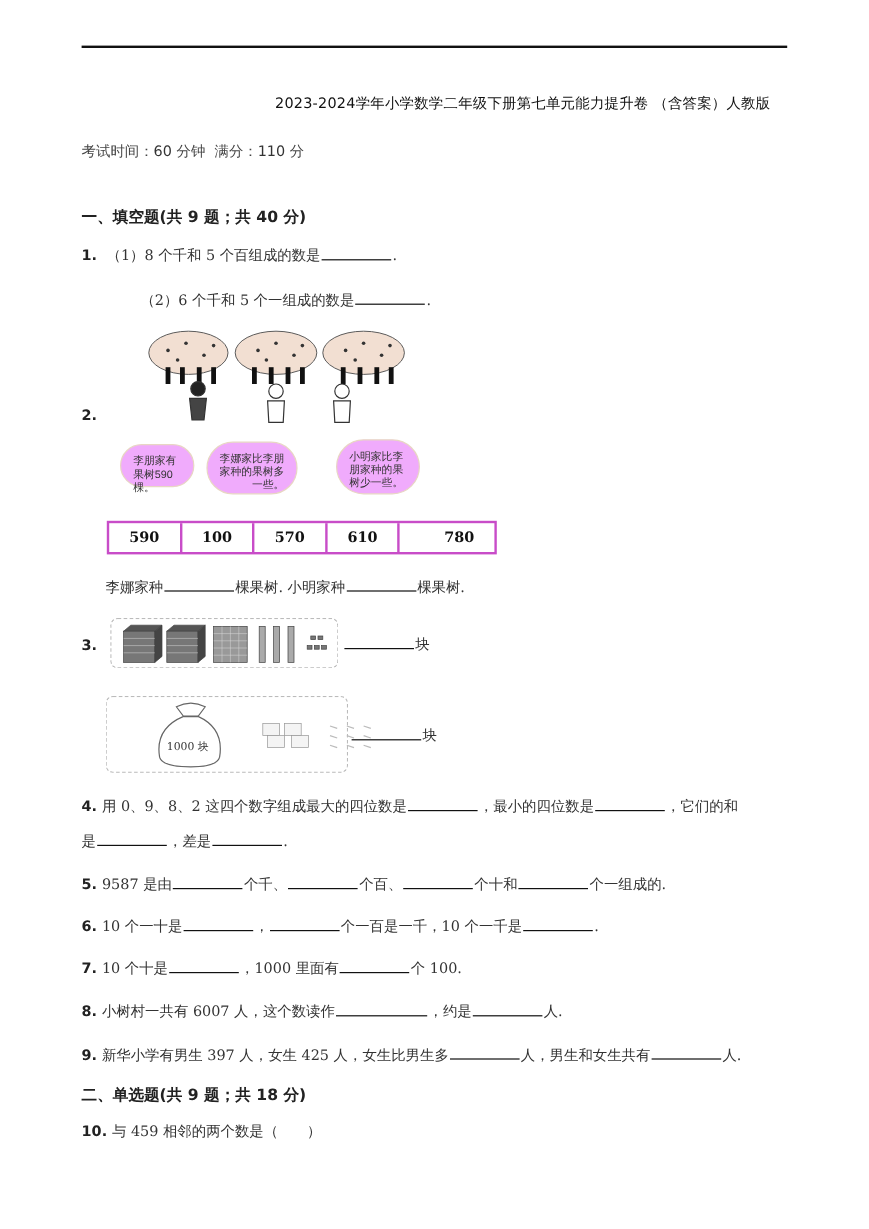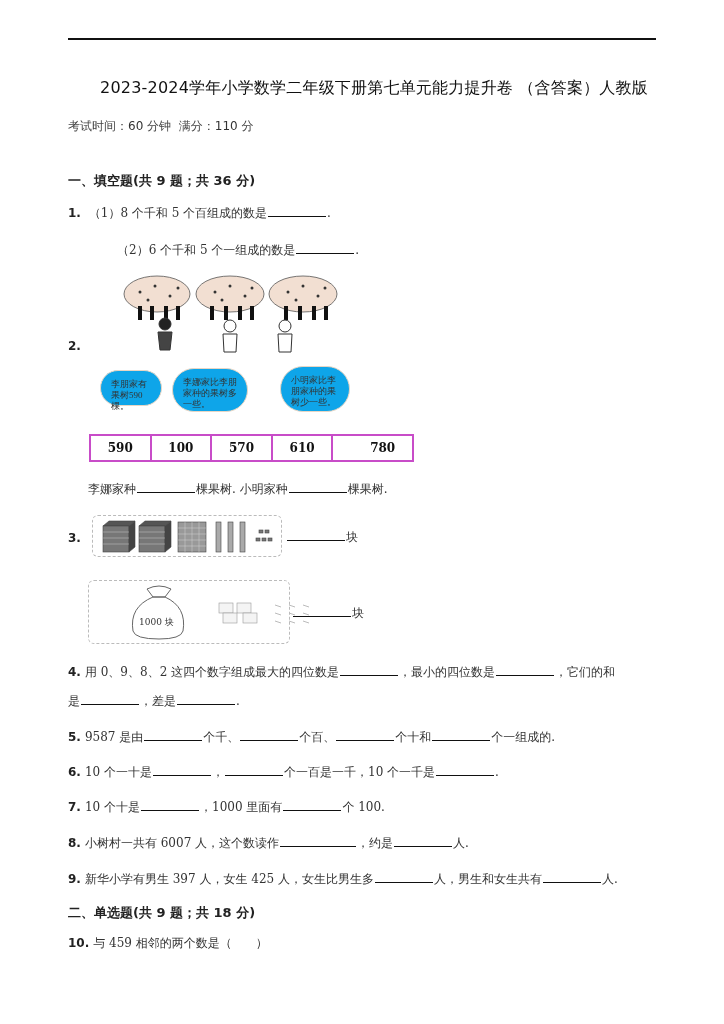--- a/index.html
+++ b/index.html
@@ -1,45 +1,45 @@
 <!DOCTYPE html>
 <html><head>
 <meta charset="utf-8">
 <style>
   html, body { margin:0; padding:0; background:#ffffff; }
   body { width:724px; height:1024px; position:relative; overflow:hidden;
          font-family:"DejaVu Serif", "Liberation Serif", serif; color:#222; }
   .abs { position:absolute; }
   .topline { left:68px; top:38px; width:588px; height:2px; background:#111; }
-  .title { left:80px; top:78px; width:588px; text-align:center; font-family:"DejaVu Sans","Liberation Sans",sans-serif; font-size:16px; color:#111; letter-spacing:0.2px; white-space:nowrap; }
+  .title { left:54px; top:78px; width:588px; text-align:right; font-family:"DejaVu Sans","Liberation Sans",sans-serif; font-size:12px; color:#111; letter-spacing:0.2px; white-space:nowrap; }
   .meta { left:68px; top:118px; font-size:12px; color:#444; white-space:nowrap; }
   .meta b { font-family:"DejaVu Sans","Liberation Sans",sans-serif; font-weight:normal; color:#333; }
   .section { font-family:"DejaVu Sans","Liberation Sans",sans-serif; font-size:13px; font-weight:bold; color:#222; white-space:nowrap; }
   .q { font-size:12px; color:#333; white-space:nowrap; line-height:16px; }
   .qn { font-family:"DejaVu Sans","Liberation Sans",sans-serif; font-weight:bold; color:#222; margin-right:4px; }
   .blank { display:inline-block; width:58px; border-bottom:1.3px solid #111; height:12px; vertical-align:baseline; margin:0 1px; }
   .blank.w76 { width:76px; }
   .pic-trees { left:120px; top:272px; width:222px; height:90px; }
-  .cloud { position:absolute; background:#0ea5e9; border:1.5px solid #e8d6c4; border-radius:40px; font-size:9px; color:#333; line-height:11px; padding:8px 10px; box-sizing:border-box; font-family:Liberation Serif, serif; }
+  .cloud { position:absolute; background:#f0abfc; border:1.5px solid #e8d6c4; border-radius:40px; font-size:9px; color:#333; line-height:11px; padding:8px 10px; box-sizing:border-box; font-family:Liberation Sans, sans-serif; }
   .numtable { left:89px; top:434px; width:325px; height:28px; border:2px solid #c84cc8; display:flex; box-sizing:border-box; }
   .numcell { flex:1; border-right:2px solid #c84cc8; display:flex; align-items:center; justify-content:center; font-weight:bold; font-size:12px; color:#111; }
   .numcell:last-child { border-right:none;margin-left:20px; }
   .blockbox { border:1.5px dashed #bbb; border-radius:6px; box-sizing:border-box; }
 </style>
 </head>
 <body>
 
 <div class="abs topline"></div>
 <div class="abs title">2023-2024学年小学数学二年级下册第七单元能力提升卷 （含答案）人教版</div>
 <div class="abs meta">
   <span>考试时间：</span><b>60</b> <span>分钟</span>&nbsp;
   <span>满分：</span><b>110</b> <span>分</span>
 </div>
 
-<div class="abs section" style="left:68px;top:172px;">一、填空题(共 9 题；共 36 分)</div>
+<div class="abs section" style="left:68px;top:172px;">一、填空题(共 9 题；共 40 分)</div>
 
 <div class="abs q" style="left:68px;top:204px;">
   <span class="qn">1.</span>
   <span>（1）8 个千和 5 个百组成的数是</span><span class="blank"></span><span>.</span>
 </div>
 <div class="abs q" style="left:88px;top:241px;margin-left:29px;">
   <span>（2）6 个千和 5 个一组成的数是</span><span class="blank"></span><span>.</span>
 </div>
 
 <div class="abs q" style="left:68px;top:338px;"><span class="qn">2.</span></div>
@@ -85,21 +85,21 @@
       <circle cx="45" cy="52" r="6" fill="#222"></circle>
         <path d="M38 60 L52 60 L50 78 L40 78 Z" fill="#444"></path>
       <circle cx="110" cy="54" r="6"></circle>
         <path d="M103 62 L117 62 L116 80 L104 80 Z"></path>
       <circle cx="165" cy="54" r="6"></circle>
         <path d="M158 62 L172 62 L171 80 L159 80 Z"></path>
     </g>
   </svg>
 </div>
 <div class="cloud" style="left:100px;top:370px;width:62px;height:36px;">李朋家有果树590棵。</div>
-<div class="cloud" style="left:172px;top:368px;width:76px;height:44px;">李娜家比李朋家种的果树多一些。</div>
+<div class="cloud" style="left:172px;top:368px;width:76px;height:44px;text-align:right;">李娜家比李朋家种的果树多一些。</div>
 <div class="cloud" style="left:280px;top:366px;width:70px;height:46px;">小明家比李朋家种的果树少一些。</div>
 
 <div class="abs numtable">
   <div class="numcell">590</div>
   <div class="numcell">100</div>
   <div class="numcell">570</div>
   <div class="numcell">610</div>
   <div class="numcell">780</div>
 </div>
 <div class="abs q" style="left:88px;top:480px;">

